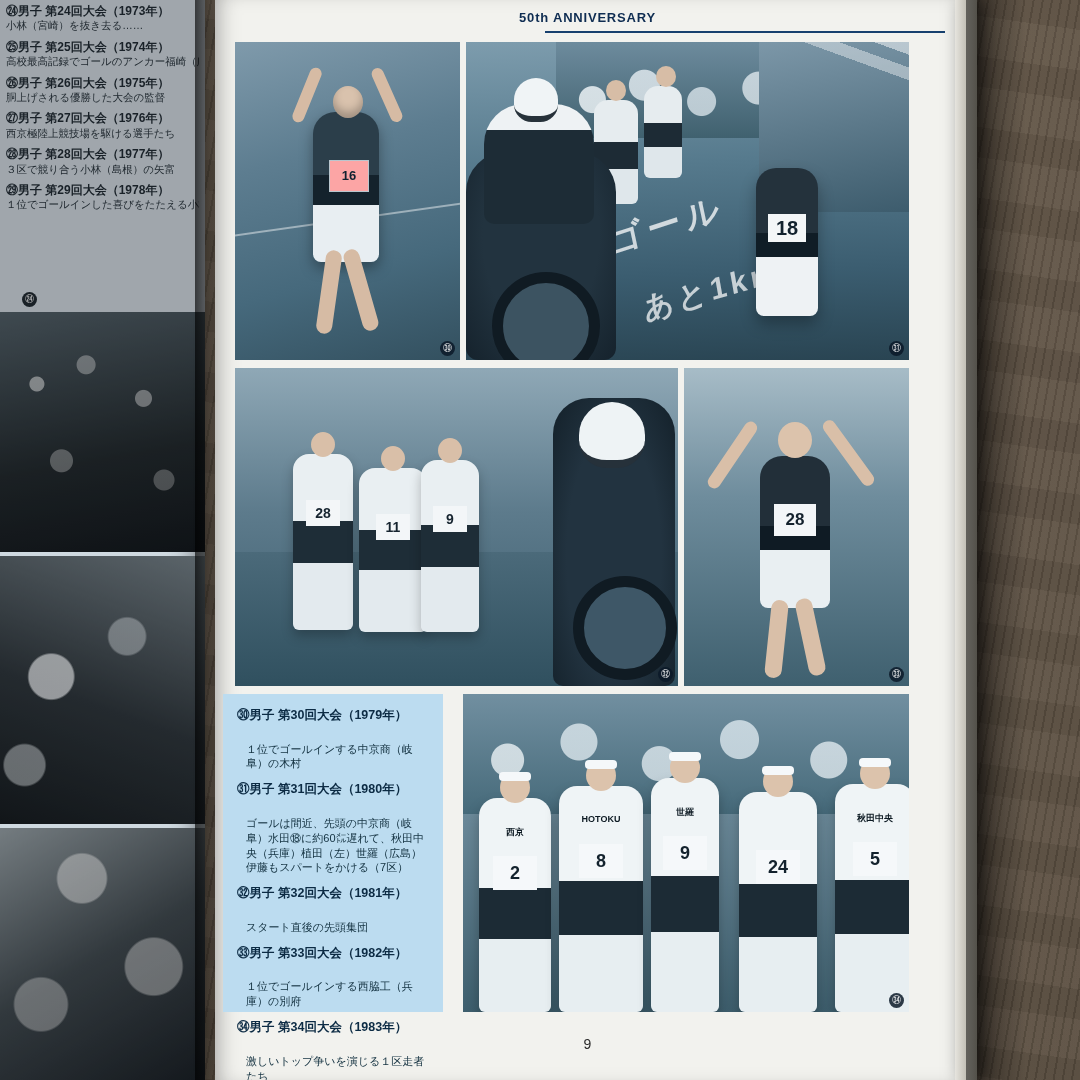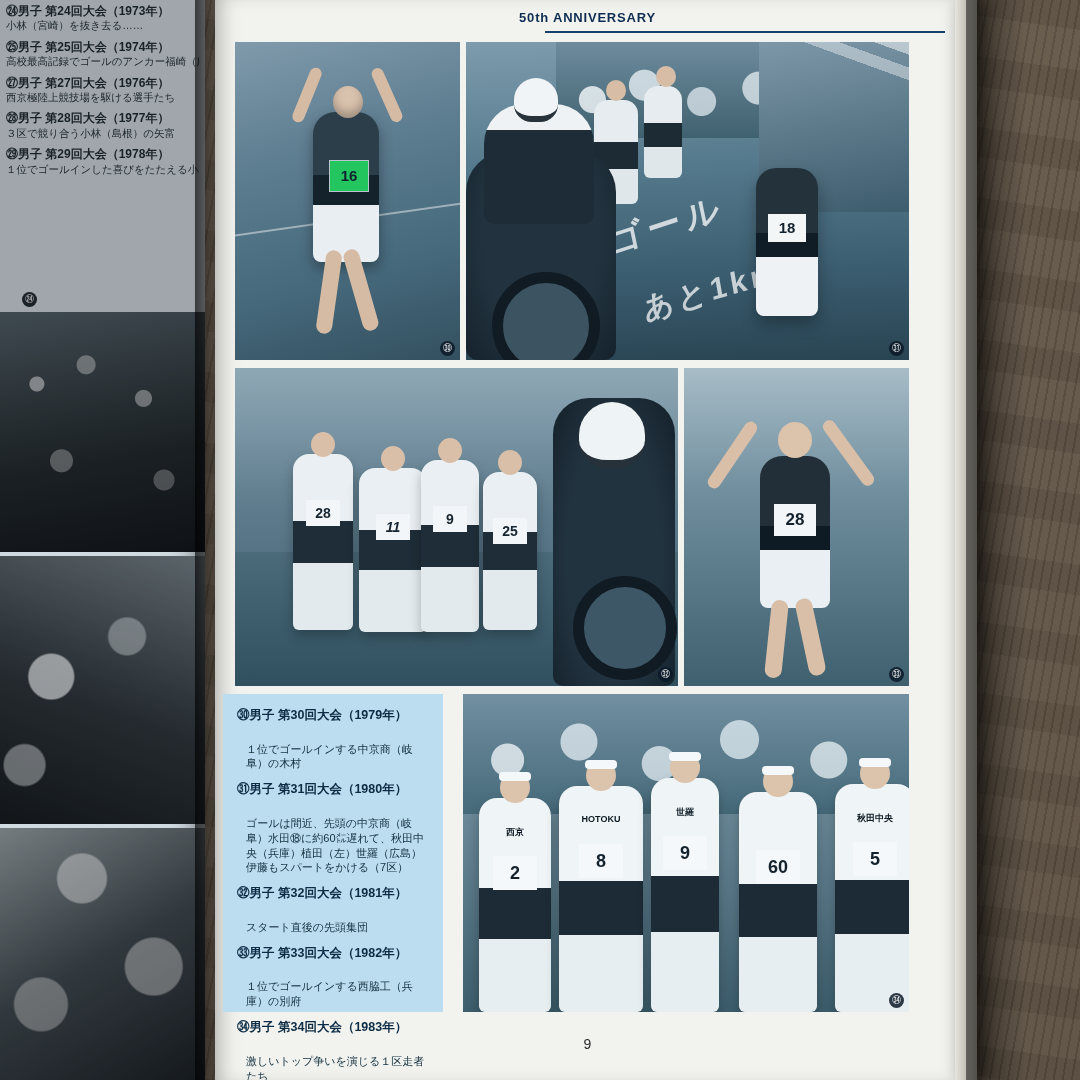--- a/index.html
+++ b/index.html
@@ -216,22 +216,22 @@
   }
   .runner-body {
     position: absolute;
     left: 78px; top: 70px; width: 66px; height: 150px;
     background: linear-gradient(180deg, #2b3e4a 0 42%, #14222c 42% 62%, #e8eef2 62% 100%);
     border-radius: 22px 22px 8px 8px;
     box-shadow: 0 6px 14px rgba(0,0,0,0.35);
   }
   .runner-bib {
     position: absolute; left: 94px; top: 118px;
-    width: 38px; height: 30px; background: #22c55e; color: #102230;
-    font-size: 15px; font-weight: bold; text-align: center; line-height: 30px;
+    width: 38px; height: 30px; background: #fca5a5; color: #102230;
+    font-size: 13px; font-weight: bold; text-align: center; line-height: 30px;
     border: 1px solid #b9c6ce;
   }
   .runner-head {
     position: absolute; left: 98px; top: 44px; width: 30px; height: 32px;
     border-radius: 50%; background: #d9c2ad;
     box-shadow: inset 0 -6px 8px rgba(0,0,0,0.25);
   }
   .runner-arm {
     position: absolute; width: 12px; height: 58px; background: #d6bba4; border-radius: 6px;
   }
@@ -294,21 +294,21 @@
   .fr1 { left: 128px; top: 58px; }
   .fr2 { left: 178px; top: 44px; width: 38px; height: 92px; }
   .lead-runner {
     position: absolute; left: 290px; top: 126px; width: 62px; height: 148px;
     background: linear-gradient(180deg, #24323c 0 44%, #101d26 44% 60%, #eef2f4 60% 100%);
     border-radius: 20px 20px 8px 8px;
     box-shadow: 0 8px 16px rgba(0,0,0,0.3);
   }
   .lead-bib {
     position: absolute; left: 302px; top: 172px; width: 38px; height: 28px;
-    background: #f3f6f7; color: #12222e; font-weight: bold; font-size: 15px;
+    background: #f3f6f7; color: #12222e; font-weight: bold; font-size: 20px;
     text-align: center; line-height: 28px;
   }
   .flags {
     position: absolute; right: 0; top: 0; width: 150px; height: 170px;
     background:
       linear-gradient(200deg, rgba(255,255,255,0.5) 0 12px, transparent 12px 24px, rgba(255,255,255,0.4) 24px 36px, transparent 36px 60px),
       linear-gradient(170deg, #7c97a8, #3d5c6d);
   }
   .crowd-strip {
     position: absolute; left: 90px; top: 0; width: 260px; height: 96px;
@@ -332,21 +332,21 @@
   }
   .pk {
     position: absolute;
     background: linear-gradient(180deg, #e9eff2 0 38%, #1e2d37 38% 62%, #e3eaee 62% 100%);
     border-radius: 16px 16px 6px 6px;
     box-shadow: 0 6px 12px rgba(0,0,0,0.25);
   }
   .pk .head { position: absolute; left: 50%; transform: translateX(-50%); top: -22px; width: 24px; height: 25px; border-radius: 50%; background: #d9bfa8; }
   .pk .bib { position: absolute; left: 50%; transform: translateX(-50%); top: 46px; width: 34px; height: 26px; background: #f3f6f8; color: #16242f; font-weight: bold; font-size: 14px; line-height: 26px; text-align: center; }
   .pk1 { left: 58px; top: 86px; width: 60px; height: 176px; }
-  .pk2 { left: 124px; top: 100px; width: 68px; height: 164px; font-style: italic; }
+  .pk2 { left: 124px; top: 100px; width: 68px; height: 164px; }
   .pk3 { left: 186px; top: 92px; width: 58px; height: 172px; }
   .pk4 { left: 248px; top: 104px; width: 54px; height: 158px; }
   .pack-moto {
     position: absolute; left: 318px; top: 30px; width: 122px; height: 288px;
     background: radial-gradient(ellipse at 50% 55%, #223340 0 55%, #132029 100%);
     border-radius: 36px 36px 10px 10px;
   }
   .pack-moto .helmet {
     position: absolute; left: 26px; top: 4px; width: 66px; height: 58px;
     border-radius: 50% 50% 42% 42%; background: #eef3f5; border-bottom: 8px solid #26313a;
@@ -455,20 +455,24 @@
   <div class="left-page">
     <div class="lp-inner">
       <div class="lp-textblock">
         <div class="lp-entry">
           <span class="lp-head">㉔男子 第24回大会（1973年）</span>
           <span class="lp-body">小林（宮崎）を抜き去る……</span>
         </div>
         <div class="lp-entry">
           <span class="lp-head">㉕男子 第25回大会（1974年）</span>
           <span class="lp-body">高校最高記録でゴールのアンカー福崎（広島）</span>
+        </div>
+        <div class="lp-entry">
+          <span class="lp-head">㉖男子 第26回大会（1975年）</span>
+          <span class="lp-body">胴上げされる優勝した大会の監督</span>
         </div>
         <div class="lp-entry">
           <span class="lp-head">㉗男子 第27回大会（1976年）</span>
           <span class="lp-body">西京極陸上競技場を駆ける選手たち</span>
         </div>
         <div class="lp-entry">
           <span class="lp-head">㉘男子 第28回大会（1977年）</span>
           <span class="lp-body">３区で競り合う小林（島根）の矢富</span>
         </div>
         <div class="lp-entry">
@@ -542,24 +546,20 @@
         <span class="bib">28</span>
       </div>
       <div class="pk pk2">
         <span class="head"></span>
         <span class="bib">11</span>
       </div>
       <div class="pk pk3">
         <span class="head"></span>
         <span class="bib">9</span>
       </div>
-      <div class="pk pk4">
-        <span class="head"></span>
-        <span class="bib">25</span>
-      </div>
       <div class="pack-moto">
         <div class="helmet"></div>
         <div class="wheel"></div>
       </div>
       <div class="num">㉜</div>
     </div>
 
     <div class="photo" id="photo33">
       <div class="vic-bg"></div>
       <div class="vic-arm l"></div>
@@ -612,21 +612,21 @@
       </div>
       <div class="bigr b3">
         <span class="head"></span>
           <span class="band"></span>
         <span class="team">世羅</span>
         <span class="bib">9</span>
       </div>
       <div class="bigr b4">
         <span class="head"></span>
           <span class="band"></span>
-        <span class="bib">60</span>
+        <span class="bib">24</span>
       </div>
       <div class="bigr b5">
         <span class="head"></span>
           <span class="band"></span>
         <span class="team">秋田中央</span>
         <span class="bib">5</span>
       </div>
       <div class="num">㉞</div>
     </div>
 

